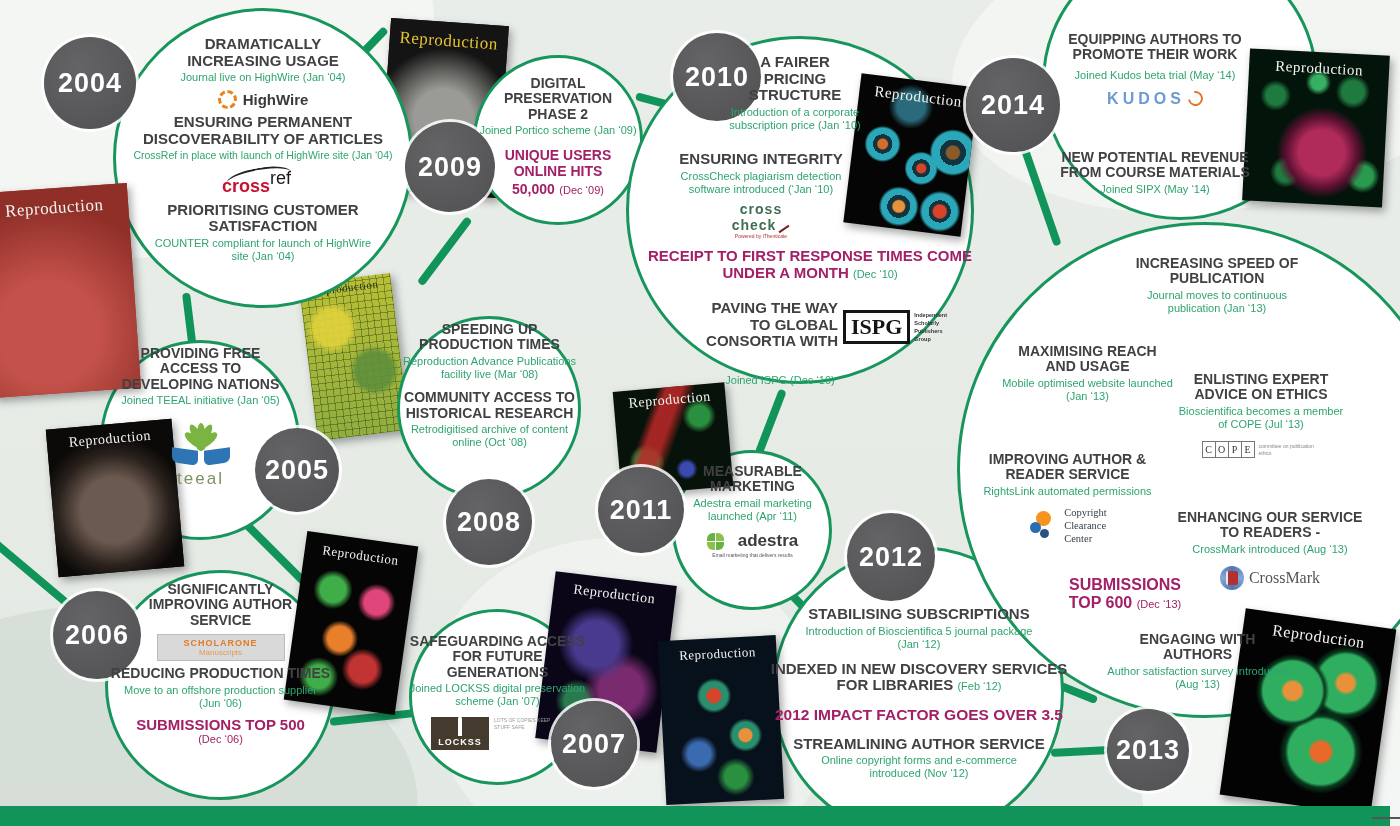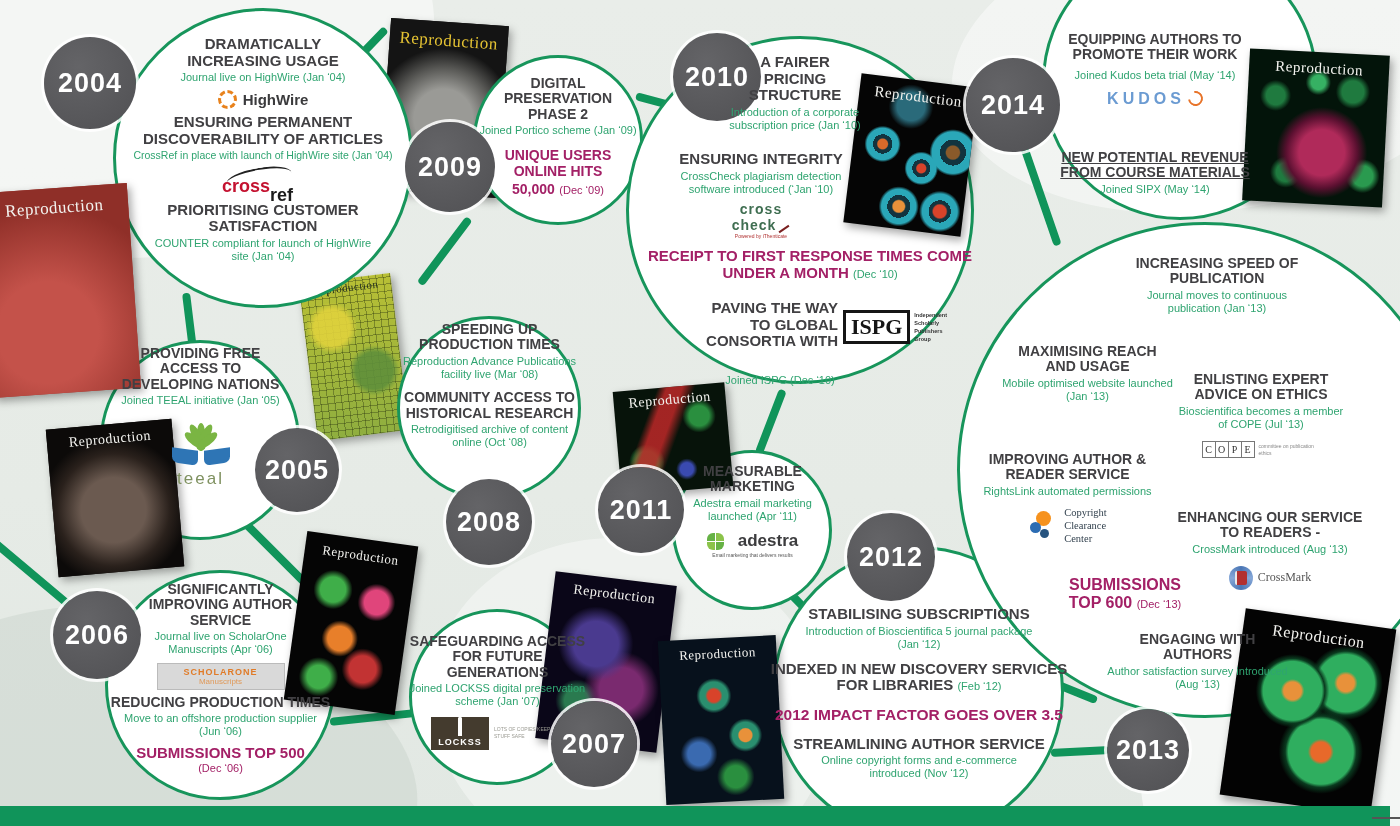--- a/index.html
+++ b/index.html
@@ -31,34 +31,34 @@
   .ta-r{text-align:right;}
   .logo{display:flex;align-items:center;justify-content:center;gap:6px;margin:6px auto 0;}
   
   .hw-sun{width:13px;height:13px;border:3px dashed #e8821c;border-radius:50%;}
   .hw-name{font-weight:bold;font-size:15px;color:#3a3a3c;}
   
   .crossref{position:relative;height:34px;width:110px;margin:4px auto 0;}
   .cr-swoosh{position:absolute;left:18px;top:2px;width:66px;height:18px;border-top:2px solid #222;
              border-radius:50%;transform:rotate(-10deg);}
   .cr-cross{position:absolute;left:14px;top:10px;color:#c41230;font-weight:bold;font-size:18px;}
-  .cr-ref{position:absolute;left:62px;top:2px;color:#1a1a1a;font-weight:bold;font-size:18px;margin-top:17px;}
+  .cr-ref{position:absolute;left:62px;top:2px;color:#1a1a1a;font-weight:normal;font-size:18px;}
   
   .teeal{display:block;margin:10px auto 0;width:90px;text-align:center;}
   .t-leaves{position:relative;height:34px;}
   .t-leaf{position:absolute;left:50%;bottom:0;width:9px;height:28px;background:#7ab543;border-radius:50% 50% 40% 40%;}
   .t-book{position:relative;height:18px;margin-top:-2px;}
   .t-pg{position:absolute;top:0;width:26px;height:15px;background:#2e75b5;border-radius:0 0 6px 6px;}
   .t-name{font-size:17px;color:#7f9160;letter-spacing:2px;margin-top:2px;}
   
   .s1box{background:#d9d9d9;border:1px solid #bbb;width:118px;padding:3px 4px;margin:6px auto 0;text-align:center;}
   .s1a{color:#e07b28;font-size:9px;font-weight:bold;letter-spacing:1px;}
   .s1b{color:#e09a5a;font-size:8px;}
   
-  .lockss{display:flex;align-items:center;justify-content:center;gap:5px;margin:8px auto 0;}
+  .lockss{display:flex;justify-content:center;gap:5px;margin:8px auto 0;}
   .lk-box{width:58px;background:#443b2e;padding:2px 0 3px;}
   .lk-arc{width:14px;height:8px;border:2px solid #fff;border-bottom:none;border-radius:7px 7px 0 0;margin:1px auto 0;}
   .lk-name{color:#fff;font-size:9px;font-weight:bold;letter-spacing:1px;}
   .lk-side{font-size:5px;color:#9a9a92;text-align:left;line-height:1.4;max-width:70px;}
   
   .ccheck{margin:5px auto 0;line-height:1;}
   .cc-l{font-size:14px;font-weight:bold;color:#3f6e51;letter-spacing:1px;}
   .cc-pen{display:inline-block;width:12px;height:2px;background:#7a2020;transform:rotate(-35deg);margin-left:2px;}
   .cc-tag{font-size:5px;color:#b03030;margin-top:1px;}
   
@@ -94,21 +94,21 @@
   .ccc-balls i{position:absolute;border-radius:50%;display:block;}
   .ccc-b1{width:15px;height:15px;background:#f6921e;left:8px;top:0;}
   .ccc-b2{width:11px;height:11px;background:#2b6cb3;left:2px;top:11px;}
   .ccc-b3{width:9px;height:9px;background:#27547f;left:12px;top:18px;}
   .ccc-text{font-family:"Liberation Serif",serif;font-size:10.5px;color:#33424f;text-align:left;line-height:1.25;}
   
   .cmark{display:flex;align-items:center;justify-content:center;gap:5px;margin:10px auto 0;}
   .cm-ring{width:24px;height:24px;border-radius:50%;background:conic-gradient(#4a76b5,#86a8d8,#4a76b5,#86a8d8,#4a76b5);
            display:flex;align-items:center;justify-content:center;}
   .cm-book{width:10px;height:14px;background:#b23030;border-radius:2px;border-left:2px solid #e8e8e8;}
-  .cm-name{font-family:"Liberation Serif",serif;font-size:12px;color:#555;}
+  .cm-name{font-family:"Liberation Serif",serif;font-size:16px;color:#555;}
   .bottombar{position:absolute;left:0;top:806px;width:1390px;height:20px;background:#10945a;z-index:6;}
   .bottomdash{position:absolute;left:1372px;top:817px;width:28px;height:2px;background:#555;z-index:6;}
 </style>
 </head>
 <body>
 
 <div id="stage">
 
   <div class="bgshape" style="left:-80px;top:-130px;width:520px;height:380px;background:rgba(255,255,255,.5);transform:rotate(-18deg);"></div>
   <div class="bgshape" style="left:950px;top:-90px;width:540px;height:300px;background:rgba(255,255,255,.45);transform:rotate(-8deg);"></div>
@@ -307,21 +307,21 @@
 
   <div class="entry" style="left:1050px;top:32px;width:210px;">
     <div class="h f14" style="max-width:200px;">EQUIPPING AUTHORS TO PROMOTE THEIR WORK</div>
     <div class="s" style="max-width:210px;margin-top:6px;">Joined Kudos beta trial (May ‘14)</div>
     <div class="kudos">
       <span class="kd-name">KUDOS</span>
       <span class="kd-arc"></span>
     </div>
   </div>
   <div class="entry" style="left:1046px;top:150px;width:218px;">
-    <div class="h f14" style="max-width:212px;text-decoration:underline;">NEW POTENTIAL REVENUE FROM COURSE MATERIALS</div>
+    <div class="h f14" style="max-width:212px;">NEW POTENTIAL REVENUE FROM COURSE MATERIALS</div>
     <div class="s">Joined SIPX (May ‘14)</div>
   </div>
 
   <div class="entry" style="left:108px;top:346px;width:185px;">
     <div class="h f14" style="max-width:170px;">PROVIDING FREE ACCESS TO DEVELOPING NATIONS</div>
     <div class="s" style="max-width:180px;">Joined TEEAL initiative (Jan ‘05)</div>
     <div class="teeal">
       <div class="t-leaves">
         <span class="t-leaf" style="transform:translateX(-50%) rotate(0deg);"></span>
         <span class="t-leaf" style="transform:translateX(-90%) rotate(-28deg);"></span>
@@ -361,21 +361,20 @@
           </span>
         <span class="ad-name">adestra</span>
       </div>
       <div class="ad-tag">Email marketing that delivers results</div>
     </div>
   </div>
 
   <div class="entry" style="left:108px;top:582px;width:225px;">
     <div class="item">
       <div class="h f14" style="max-width:175px;">SIGNIFICANTLY IMPROVING AUTHOR SERVICE</div>
-      <div class="s" style="max-width:190px;">Journal live on ScholarOne Manuscripts (Apr ‘06)</div>
     </div>
     <div class="s1box">
       <div class="s1a">SCHOLARONE</div>
       <div class="s1b">Manuscripts</div>
     </div>
     <div class="item" style="margin-top:5px;">
       <div class="h f14" style="max-width:225px;">REDUCING PRODUCTION TIMES</div>
       <div class="s" style="max-width:200px;">Move to an offshore production supplier (Jun ‘06)</div>
     </div>
     <div class="item" style="margin-top:6px;">

